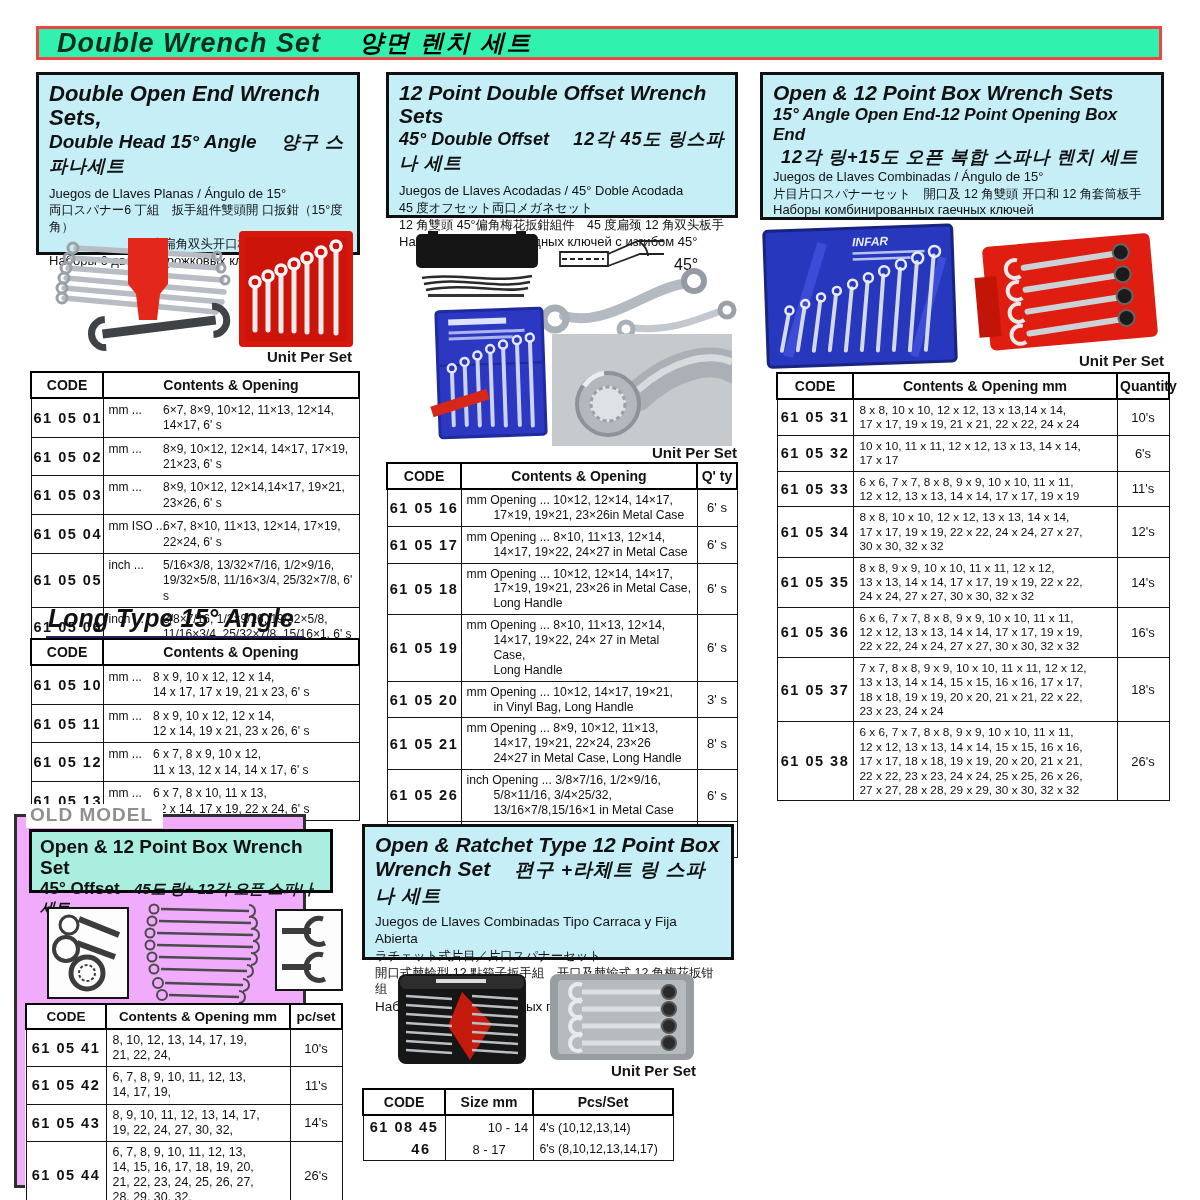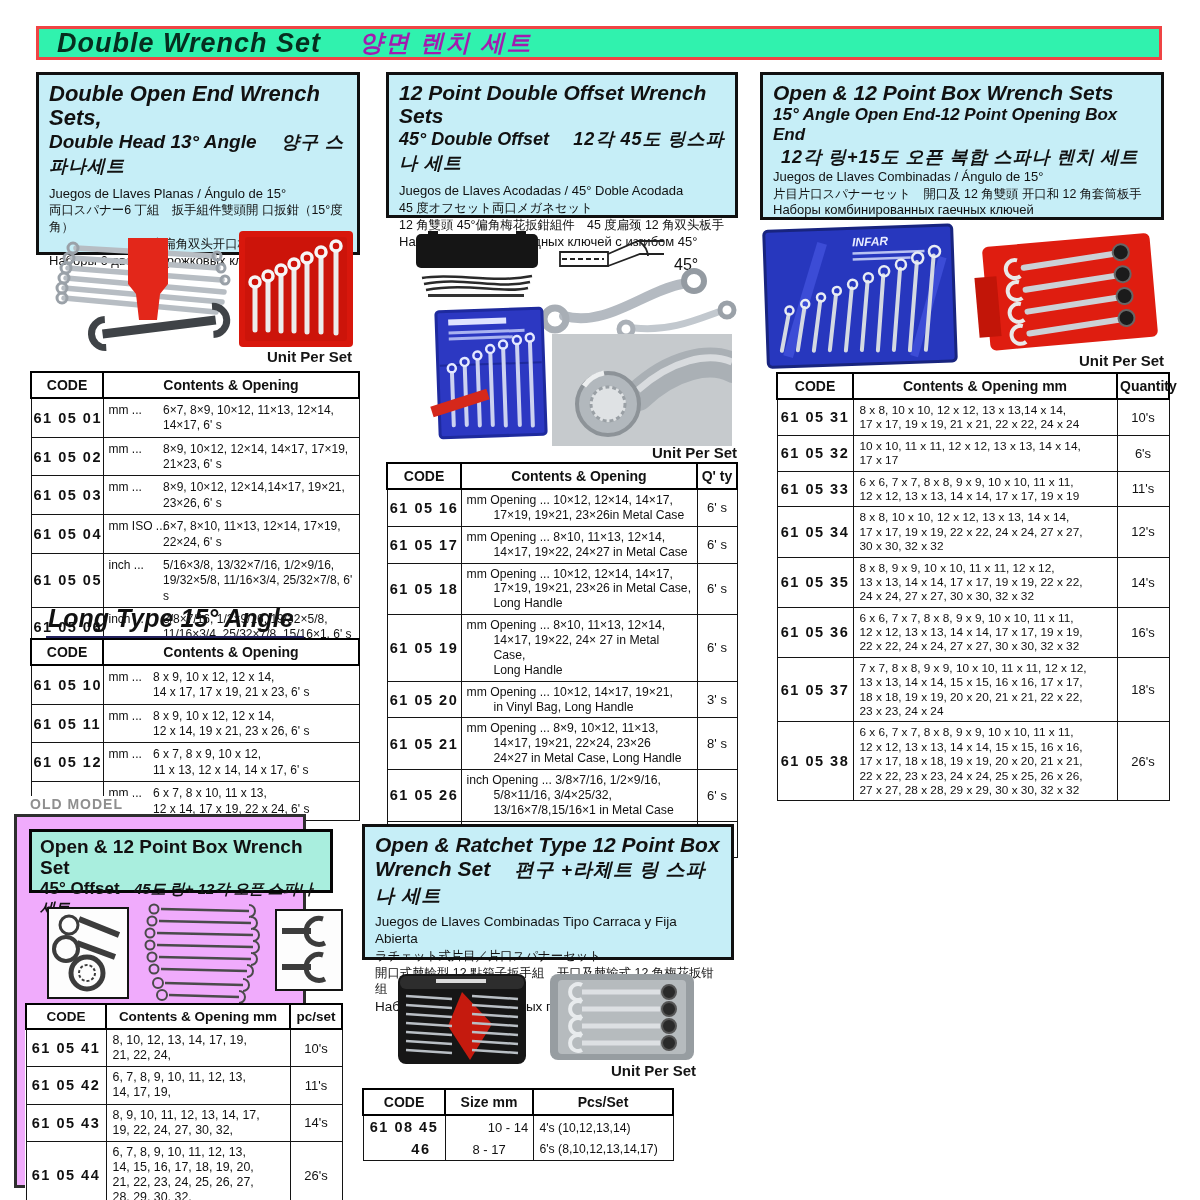--- a/index.html
+++ b/index.html
@@ -2,21 +2,21 @@
 <html><head>
 <meta charset="utf-8">
 <style>
   html,body{margin:0;padding:0;background:#fff;}
   .page{position:relative;width:1200px;height:1200px;background:#fff;overflow:hidden;
         font-family:"Liberation Sans",sans-serif;color:#111;}
   
   .title-bar{position:absolute;left:36px;top:26px;width:1126px;height:34px;background:#30f2ae;
              border:3px solid #ef4444;display:flex;align-items:center;padding-left:18px;box-sizing:border-box;}
   .title-en{font-size:27px;font-weight:bold;font-style:italic;color:#062e1f;letter-spacing:1px;}
-  .title-ko{font-size:24px;font-weight:bold;font-style:italic;color:#a21caf;margin-left:38px;letter-spacing:2px;}
+  .title-ko{font-size:24px;font-weight:bold;font-style:italic;color:#000000;margin-left:38px;letter-spacing:2px;}
   
   .hdr-box{position:absolute;background:#c6eef7;border:3px solid #101010;box-sizing:border-box;
            padding:7px 10px 4px 10px;}
   .h-en1{font-size:21px;font-weight:bold;font-style:italic;line-height:1.08;}
   .h-en2{font-size:18px;font-weight:bold;font-style:italic;}
   .h-ko{font-size:18px;font-weight:bold;font-style:italic;margin-left:20px;letter-spacing:1px;}
   .h-sm{font-size:13px;line-height:1.3;}
   .h-cjk{font-size:12.4px;line-height:1.35;}
   .h-gap{margin-top:8px;}
   .h-center{text-align:center;}
@@ -29,22 +29,22 @@
   td.pfx{border-right:none;font-size:12px;padding:4px 0 3px 5px;white-space:nowrap;}
   td.sz{border-left:none;font-size:12px;padding:4px 3px 3px 2px;white-space:pre-line;line-height:1.28;}
   td.cnt{font-size:12.2px;padding:3px 4px 3px 6px;white-space:pre-line;line-height:1.22;}
   td.hang{padding-left:32px;text-indent:-27px;}
   td.qty{text-align:center;vertical-align:middle;font-size:13px;white-space:nowrap;padding:2px 2px;}
   td.rt{font-size:11.8px;}
   
   .unit-label{position:absolute;font-size:15px;font-weight:600;text-align:right;color:#151515;}
   .long-title{position:absolute;font-size:25px;font-weight:bold;font-style:italic;
               border-bottom:3px solid #23225f;padding:0 10px 3px 2px;}
-  .old-tag{position:absolute;font-size:14px;font-weight:bold;letter-spacing:1px;color:#8f8f8f;
-           background:#fff;padding:0 10px 2px 4px;z-index:3;}
+  .old-tag{position:absolute;font-size:19px;font-weight:bold;letter-spacing:1px;color:#8f8f8f;
+           background:#fff;padding:0 10px 2px 4px;z-index:3;margin-top:8px;}
   .old-box{position:absolute;left:14px;top:814px;width:292px;height:374px;background:#f0abfc;
            border:3px solid #2e2e2e;box-sizing:border-box;}
   .old-hdr{position:absolute;left:12px;top:12px;width:304px;height:64px;background:#a9eede;
            border:3px solid #050505;box-sizing:border-box;padding:5px 8px;}
   .old-h1{font-size:19px;font-weight:bold;line-height:1.1;}
   .old-h2{font-size:17px;font-weight:bold;}
   .old-hko{font-size:15px;font-weight:bold;font-style:italic;margin-left:10px;}
   .art-frame{position:absolute;background:#fdfdfd;border:2.5px solid #141414;box-sizing:border-box;}
   .ph{position:absolute;}
   .old-box table.cat th{font-size:13.5px;}
@@ -56,21 +56,21 @@
 <div class="page">
 
   <div class="title-bar">
     <span class="title-en">Double Wrench Set</span>
     <span class="title-ko">양면 렌치 세트</span>
   </div>
 
   <div class="hdr-box" style="left:36px;top:72px;width:324px;height:183px;">
     <div class="h-en1" style="font-size:22px;">Double Open End Wrench Sets,</div>
     <div>
-      <span class="h-en2" style="font-size:19px;">Double Head 13° Angle</span>
+      <span class="h-en2" style="font-size:19px;">Double Head 15° Angle</span>
       <span class="h-ko">양구 스파나세트</span>
     </div>
     <div class="h-sm h-gap">Juegos de Llaves Planas / Ángulo de 15°</div>
     <div class="h-cjk">両口スパナー6 丁組　扳手組件雙頭開 口扳鉗（15°度角）</div>
     <div class="h-cjk h-center">15 度扁角双头开口板手</div>
     <div class="h-sm">Наборы 6 двойных рожковых ключей</div>
   </div>
 
   <svg class="ph" style="left:46px;top:232px;" width="200" height="95" viewBox="0 0 200 95">
     <g stroke="#b7bdc3" stroke-width="5.5" stroke-linecap="round">

